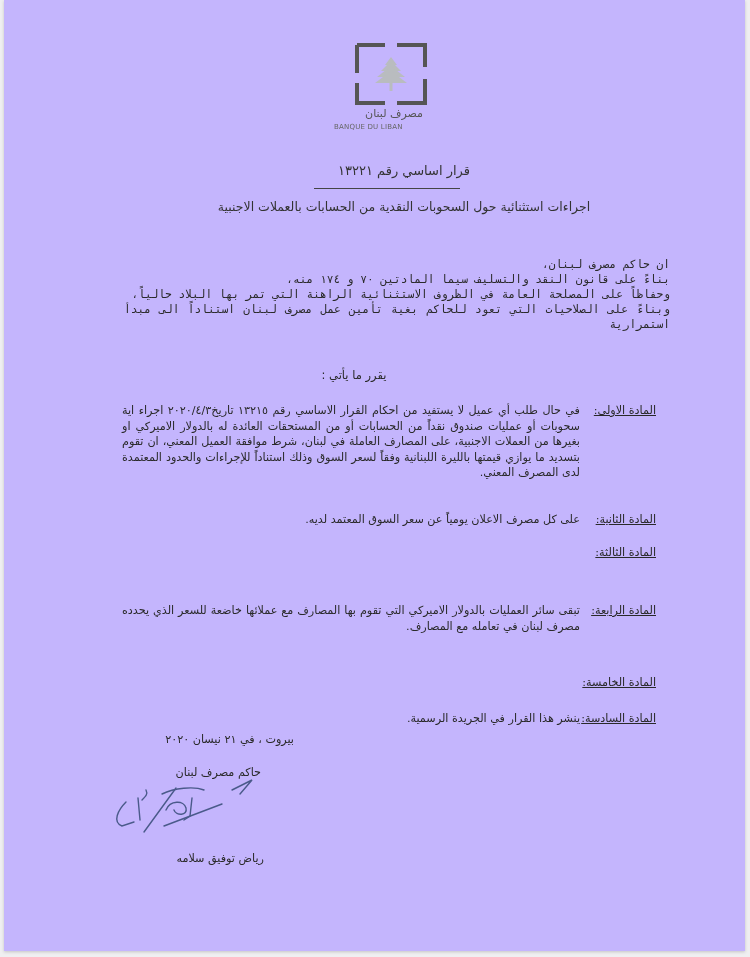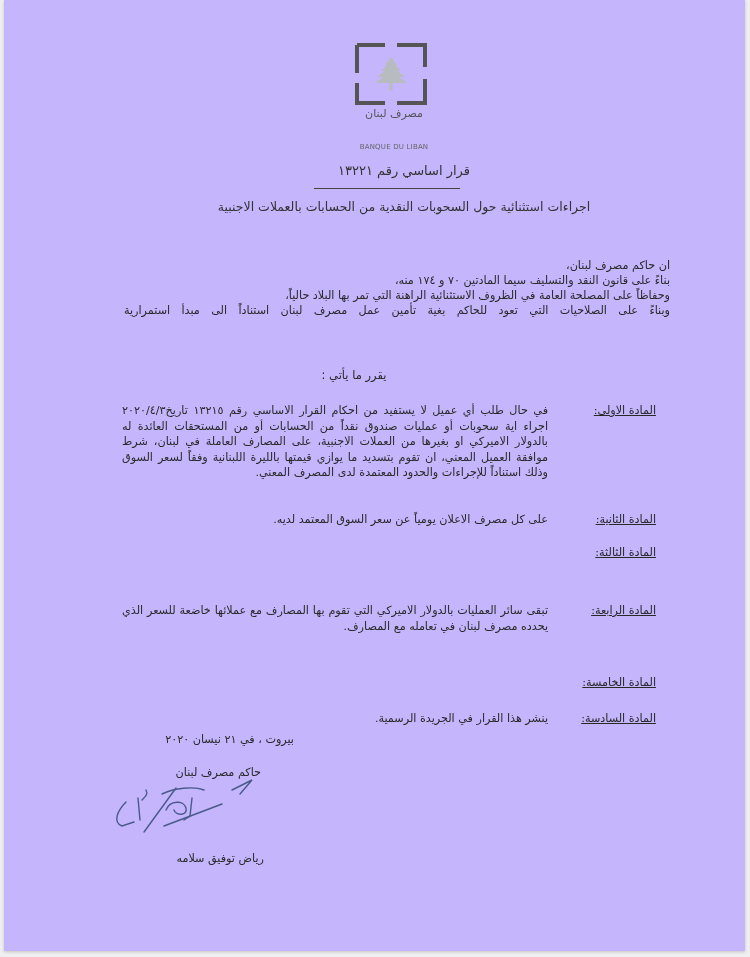--- a/index.html
+++ b/index.html
@@ -6,32 +6,32 @@
   body {
     width:750px; height:957px; background:#efeff1; position:relative; overflow:hidden;
     font-family:"DejaVu Sans", sans-serif; color:#2a2a2a;
   }
   .page {
     position:absolute; left:4px; top:0; width:741px; height:951px;
     background:#c4b5fd; box-shadow:0 1px 3px rgba(0,0,0,0.18);
   }
   .logo { position:absolute; left:351px; top:43px; width:72px; height:62px; }
   .logo-ar { position:absolute; left:330px; top:107px; width:120px; text-align:center; font-size:11px; color:#555; direction:rtl; }
-  .logo-en { position:absolute; left:330px; top:123px; width:120px; text-align:center; font-size:7px; color:#666; letter-spacing:0.2px;margin-top:20px; }
+  .logo-en { position:absolute; left:330px; top:123px; width:120px; font-size:7px; color:#666; letter-spacing:0.2px; }
   .title { position:absolute; left:200px; top:163px; width:400px; text-align:center; font-size:13px; font-weight:normal; direction:rtl; color:#333; }
   .title-rule { position:absolute; left:310px; top:188px; width:146px; height:1px; background:#444; }
   .subtitle { position:absolute; left:150px; top:199px; width:500px; text-align:center; font-size:12.5px; direction:rtl; color:#333; }
   .rtl { direction:rtl; text-align:right; }
   .preamble { position:absolute; left:120px; top:258px; width:546px; font-size:11.2px; line-height:15px; }
-  .preamble div { white-space:nowrap; }
+  .preamble div { white-space:nowrap;font-family:Liberation Mono, monospace; }
   .preamble .justify { text-align:justify; text-align-last:justify; white-space:normal; }
   .decides { position:absolute; left:270px; top:368px; width:160px; text-align:center; font-size:11.5px; direction:rtl; }
   .article { position:absolute; left:118px; width:534px; font-size:11.2px; line-height:15.5px; direction:rtl; }
   .article .label { position:absolute; right:0; top:0; text-decoration:underline; white-space:nowrap; }
-  .article .body { margin-right:108px; text-align:justify; }
+  .article .body { margin-right:76px; text-align:justify; }
   .place-date { position:absolute; left:120px; top:733px; width:170px; text-align:right; font-size:11.2px; direction:rtl; }
   .gov-title { position:absolute; left:139px; top:766px; width:118px; text-align:right; font-size:11.2px; direction:rtl; }
   .signature { position:absolute; left:100px; top:770px; width:160px; height:70px; }
   .gov-name { position:absolute; left:150px; top:852px; width:110px; text-align:right; font-size:11.2px; direction:rtl; }
 </style>
 </head>
 <body>
 
 <div class="page">
 

